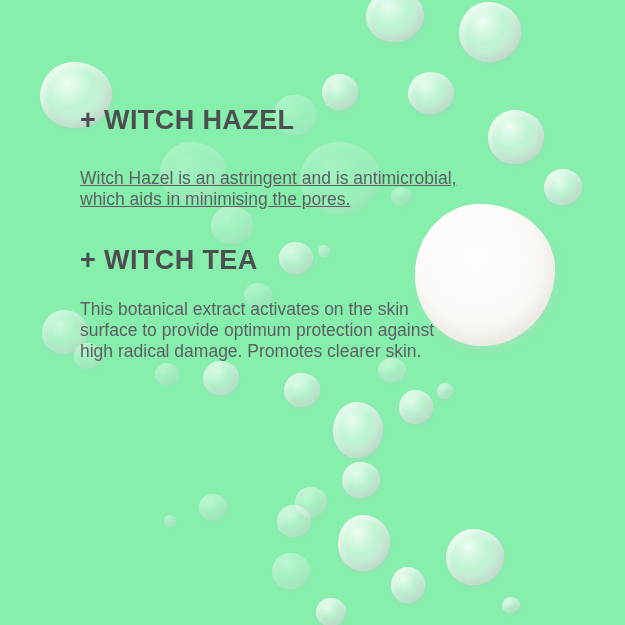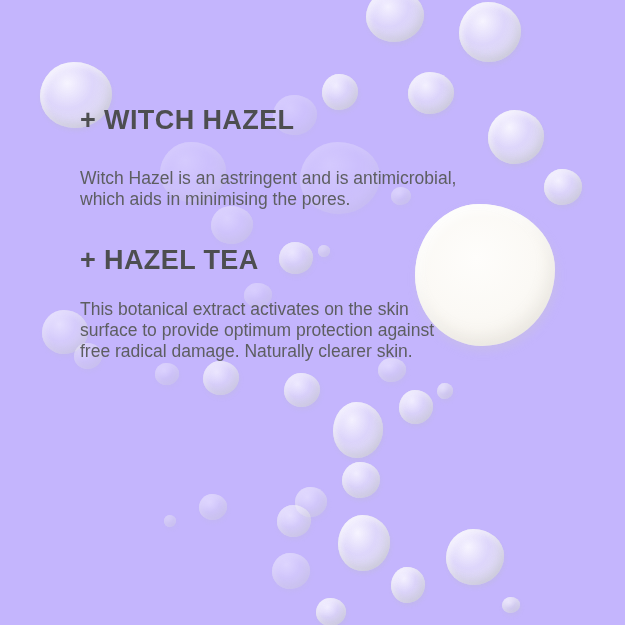--- a/index.html
+++ b/index.html
@@ -1,19 +1,19 @@
 <!DOCTYPE html>
 <html><head>
 <meta charset="utf-8">
 <style>
   html,body{margin:0;padding:0;background:#ffffff;}
   .canvas{
     position:relative;
     width:625px;height:625px;
-    background:#c4b5fd;
+    background:#86efac;
     overflow:hidden;
     font-family:"Liberation Sans", sans-serif;
   }
   .droplet-layer{position:absolute;inset:0;}
   .droplet{
     position:absolute;
     border-radius:47% 53% 52% 48% / 52% 48% 52% 48%;
     background:radial-gradient(ellipse at 38% 32%,
       rgba(255,255,255,0.95) 0%,
       rgba(248,248,249,0.55) 40%,
@@ -46,21 +46,21 @@
   }
   .body-text{
     margin:0;
     font-size:17.5px;
     font-weight:400;
     color:#5d5e61;
     line-height:21px;
     white-space:pre-line;
   }
   .sec-1-h{top:104px;}
-  .sec-1-b{top:168px;}
+  .sec-1-b{top:168px;text-decoration:underline;}
   .sec-2-h{top:244px;}
   .sec-2-b{top:299px;}
   .sec-3-h{top:396px;}
   .sec-3-b{top:449px;}
 </style>
 </head>
 <body>
 
 <div class="canvas">
 
@@ -102,20 +102,20 @@
       <div class="droplet" style="left: 391px; top: 187px; width: 20px; height: 18px; opacity: 0.4;"></div>
       <div class="droplet" style="left: 244px; top: 283px; width: 28px; height: 24px; opacity: 0.35;"></div>
     </div>
 
   <div class="text-layer">
 
     <h2 class="section heading sec-1-h">+ WITCH HAZEL</h2>
     <p class="section body-text sec-1-b">Witch Hazel is an astringent and is antimicrobial,
 which aids in minimising the pores.</p>
 
-    <h2 class="section heading sec-2-h">+ HAZEL TEA</h2>
+    <h2 class="section heading sec-2-h">+ WITCH TEA</h2>
     <p class="section body-text sec-2-b">This botanical extract activates on the skin
 surface to provide optimum protection against
-free radical damage. Naturally clearer skin.</p>
+high radical damage. Promotes clearer skin.</p>
 
 
   </div>
 </div>
 
 </body></html>

